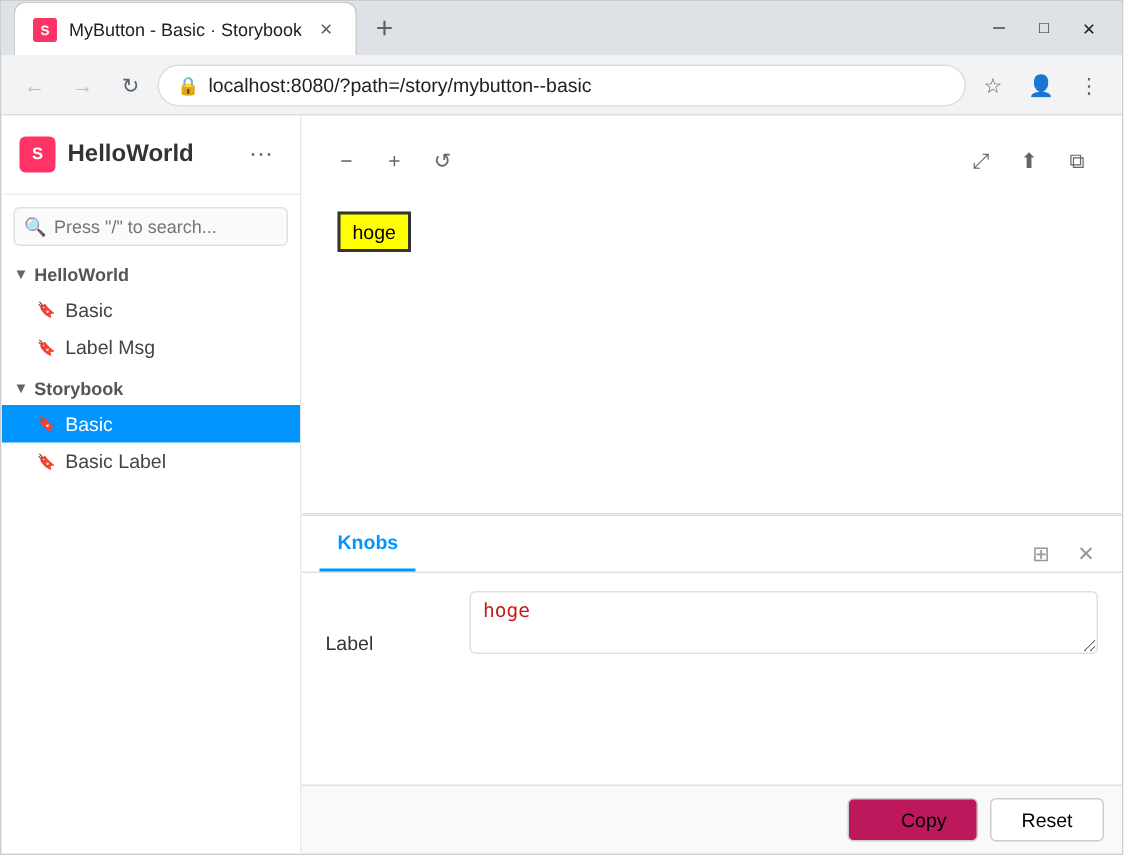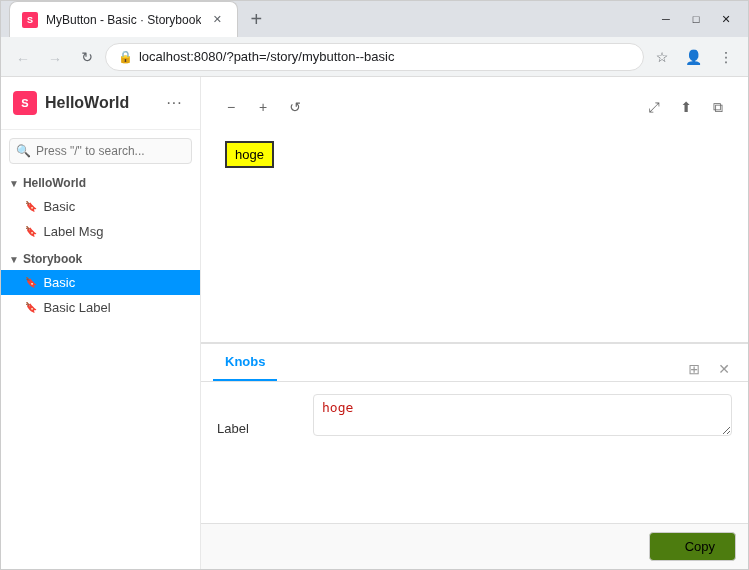--- a/index.html
+++ b/index.html
@@ -65,21 +65,21 @@
     .knobs-tab-right { margin-left: auto; display: flex; gap: 6px; }
     .knobs-icon-btn { width: 24px; height: 24px; border: none; background: none; cursor: pointer; display: flex; align-items: center; justify-content: center; color: #999; font-size: 14px; border-radius: 4px; }
     .knobs-body { padding: 12px 16px; }
     .knob-row { display: flex; align-items: flex-end; gap: 16px; }
     .knob-label { width: 80px; font-size: 13px; color: #333; padding-top: 6px; }
     .knob-input { flex: 1; border: 1px solid #e0e0e0; border-radius: 4px; padding: 5px 8px; font-size: 13px; color: #c41a16; resize: vertical; min-height: 30px; }
 
     
     .bottom-bar { background: #f9f9f9; border-top: 1px solid #e0e0e0; display: flex; align-items: center; justify-content: flex-end; padding: 8px 12px; gap: 8px; }
     .bottom-btn { padding: 6px 20px; border: 1px solid #ccc; border-radius: 4px; font-size: 13px; cursor: pointer; background: #fff; }
-    .bottom-btn.primary { background: #4d7c0f; padding-left: 35px; }
+    .bottom-btn.primary { background: #be185d; padding-left: 35px; }
   </style>
 </head>
 <body>
 
 <div class="browser-chrome">
 
   <div class="title-bar">
     <div class="tab-bar">
       <div class="tab">
         <div class="tab-favicon">S</div>
@@ -185,16 +185,17 @@
         <div class="knobs-body">
           <div class="knob-row">
             <span class="knob-label">Label</span>
             <textarea class="knob-input" style="">hoge</textarea>
           </div>
         </div>
       </div>
 
       <div class="bottom-bar">
         <button class="bottom-btn primary">Copy</button>
+        <button class="bottom-btn">Reset</button>
       </div>
     </div>
   </div>
 </div>
 
 </body></html>

